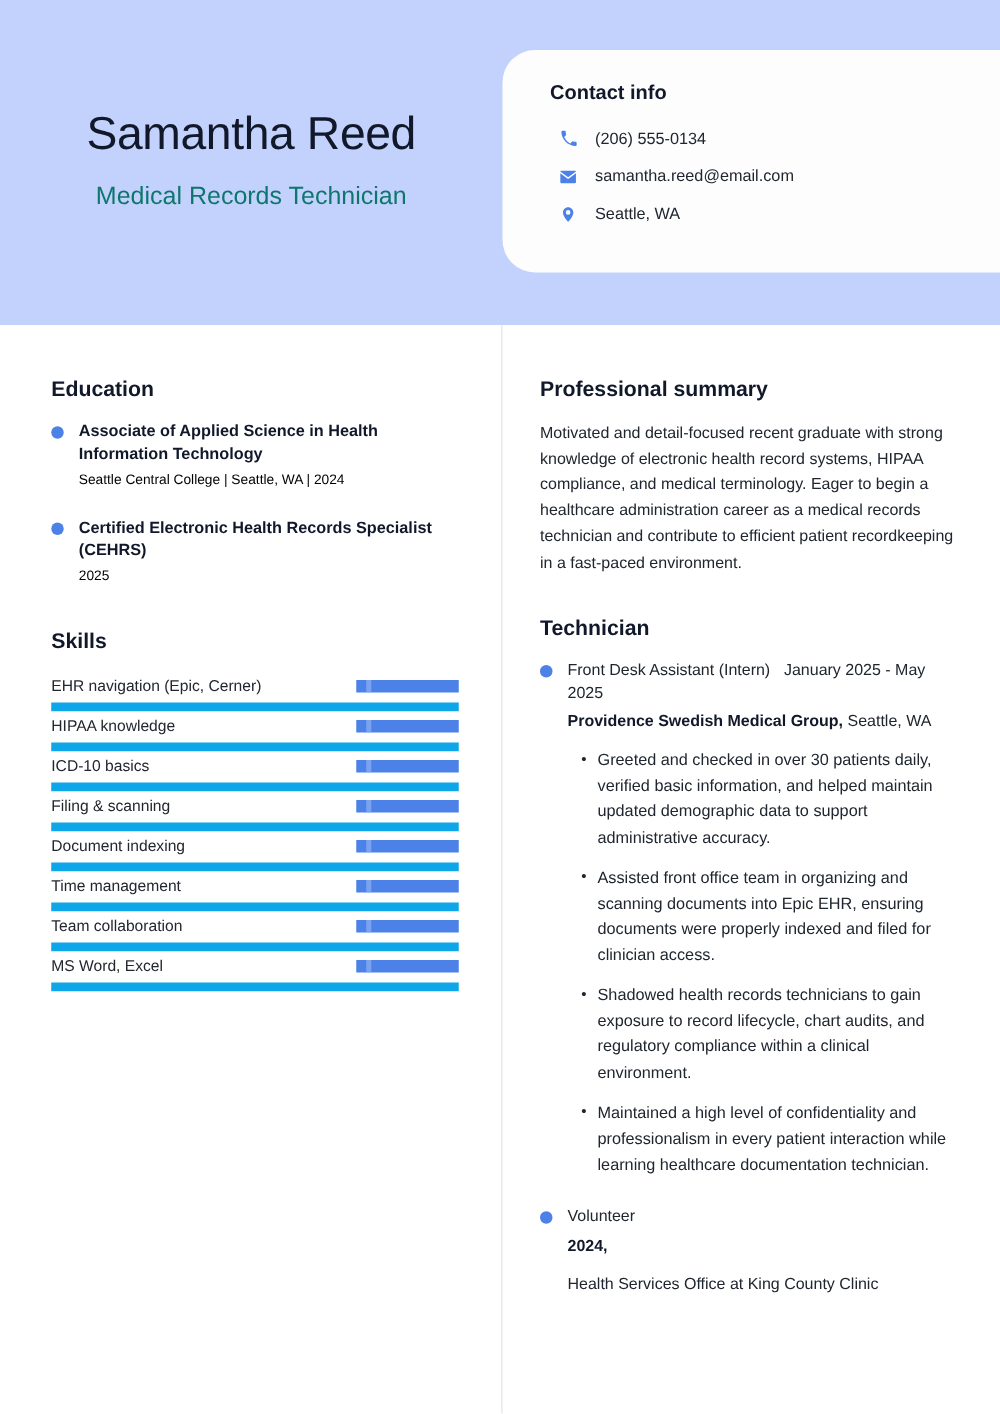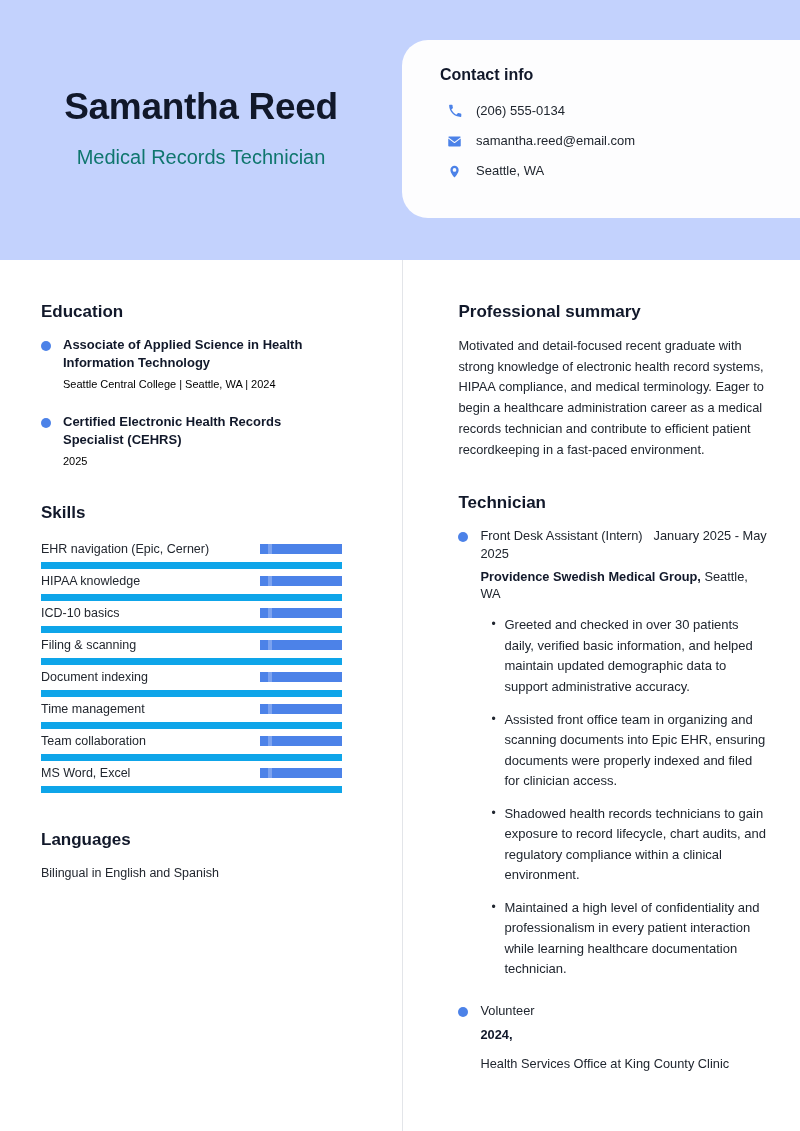--- a/index.html
+++ b/index.html
@@ -31,21 +31,21 @@
   .identity {
     position: absolute;
     left: 0;
     top: 86px;
     width: 402px;
     text-align: center;
   }
 
   .full-name {
     font-size: 37px;
-    font-weight: 700;
+    font-weight: 400;
     color: #11182a;
     letter-spacing: -0.3px;
     line-height: 1.15;
   }
 
   .job-title {
     margin-top: 16px;
     font-size: 20px;
     font-weight: 400;
     color: #0f766e;
@@ -102,21 +102,20 @@
     line-height: 1.3;
   }
 
   
   .body-area {
     position: relative;
     display: flex;
     width: 800px;
     height: 871px;
     background: #ffffff;
-    gap: 26px;
   }
 
   .col-left {
     width: 401px;
     padding: 42px 34px 0 41px;
   }
 
   .col-divider {
     width: 1px;
     background: #e3e5e9;
@@ -383,24 +382,20 @@
             <span class="skill-name">Team collaboration</span>
             <span class="skill-bar"></span>
           </li>
           <li class="skill-row">
             <span class="skill-name">MS Word, Excel</span>
             <span class="skill-bar"></span>
           </li>
         </ul>
       </section>
 
-      <section>
-        <h2 class="sec-title sp-top-lg">Languages</h2>
-        <div class="lang-text">Bilingual in English and Spanish</div>
-      </section>
 
     </div>
 
     <div class="col-divider"></div>
 
     <div class="col-right">
 
       <section>
         <h2 class="sec-title">Professional summary</h2>
         <p class="summary-text">Motivated and detail-focused recent graduate with strong knowledge of electronic health record systems, HIPAA compliance, and medical terminology. Eager to begin a healthcare administration career as a medical records technician and contribute to efficient patient recordkeeping in a fast-paced environment.</p>

